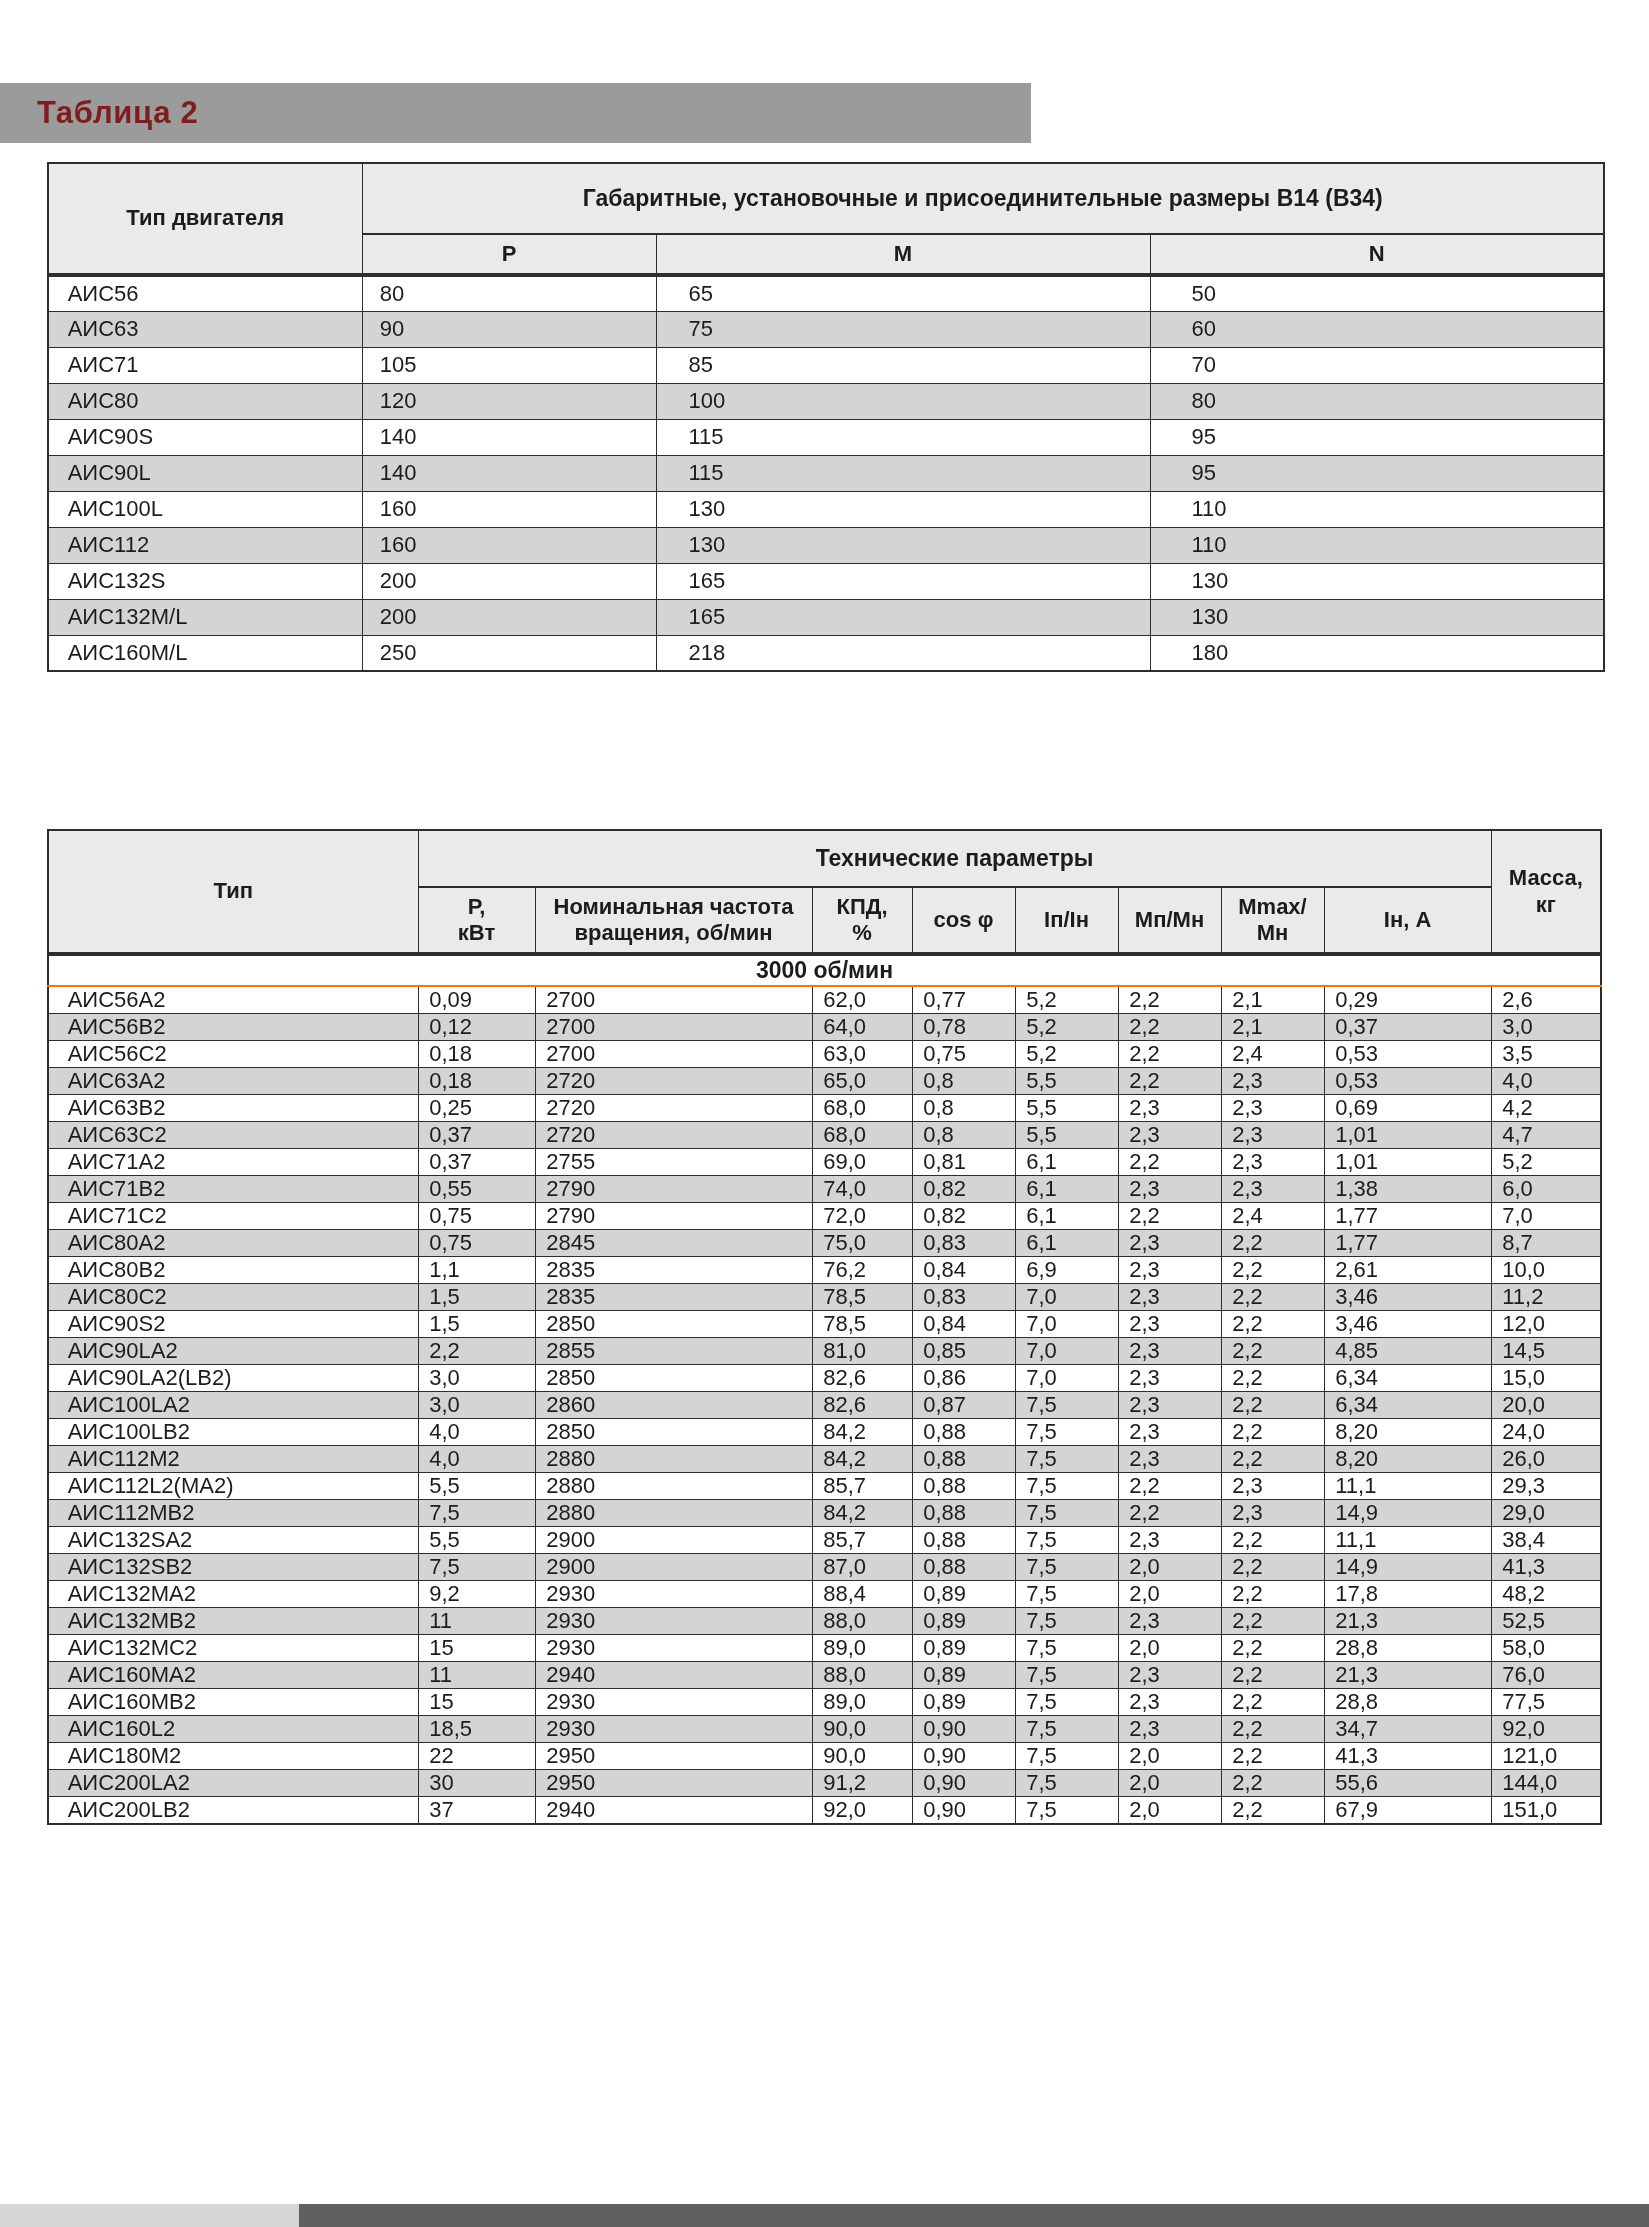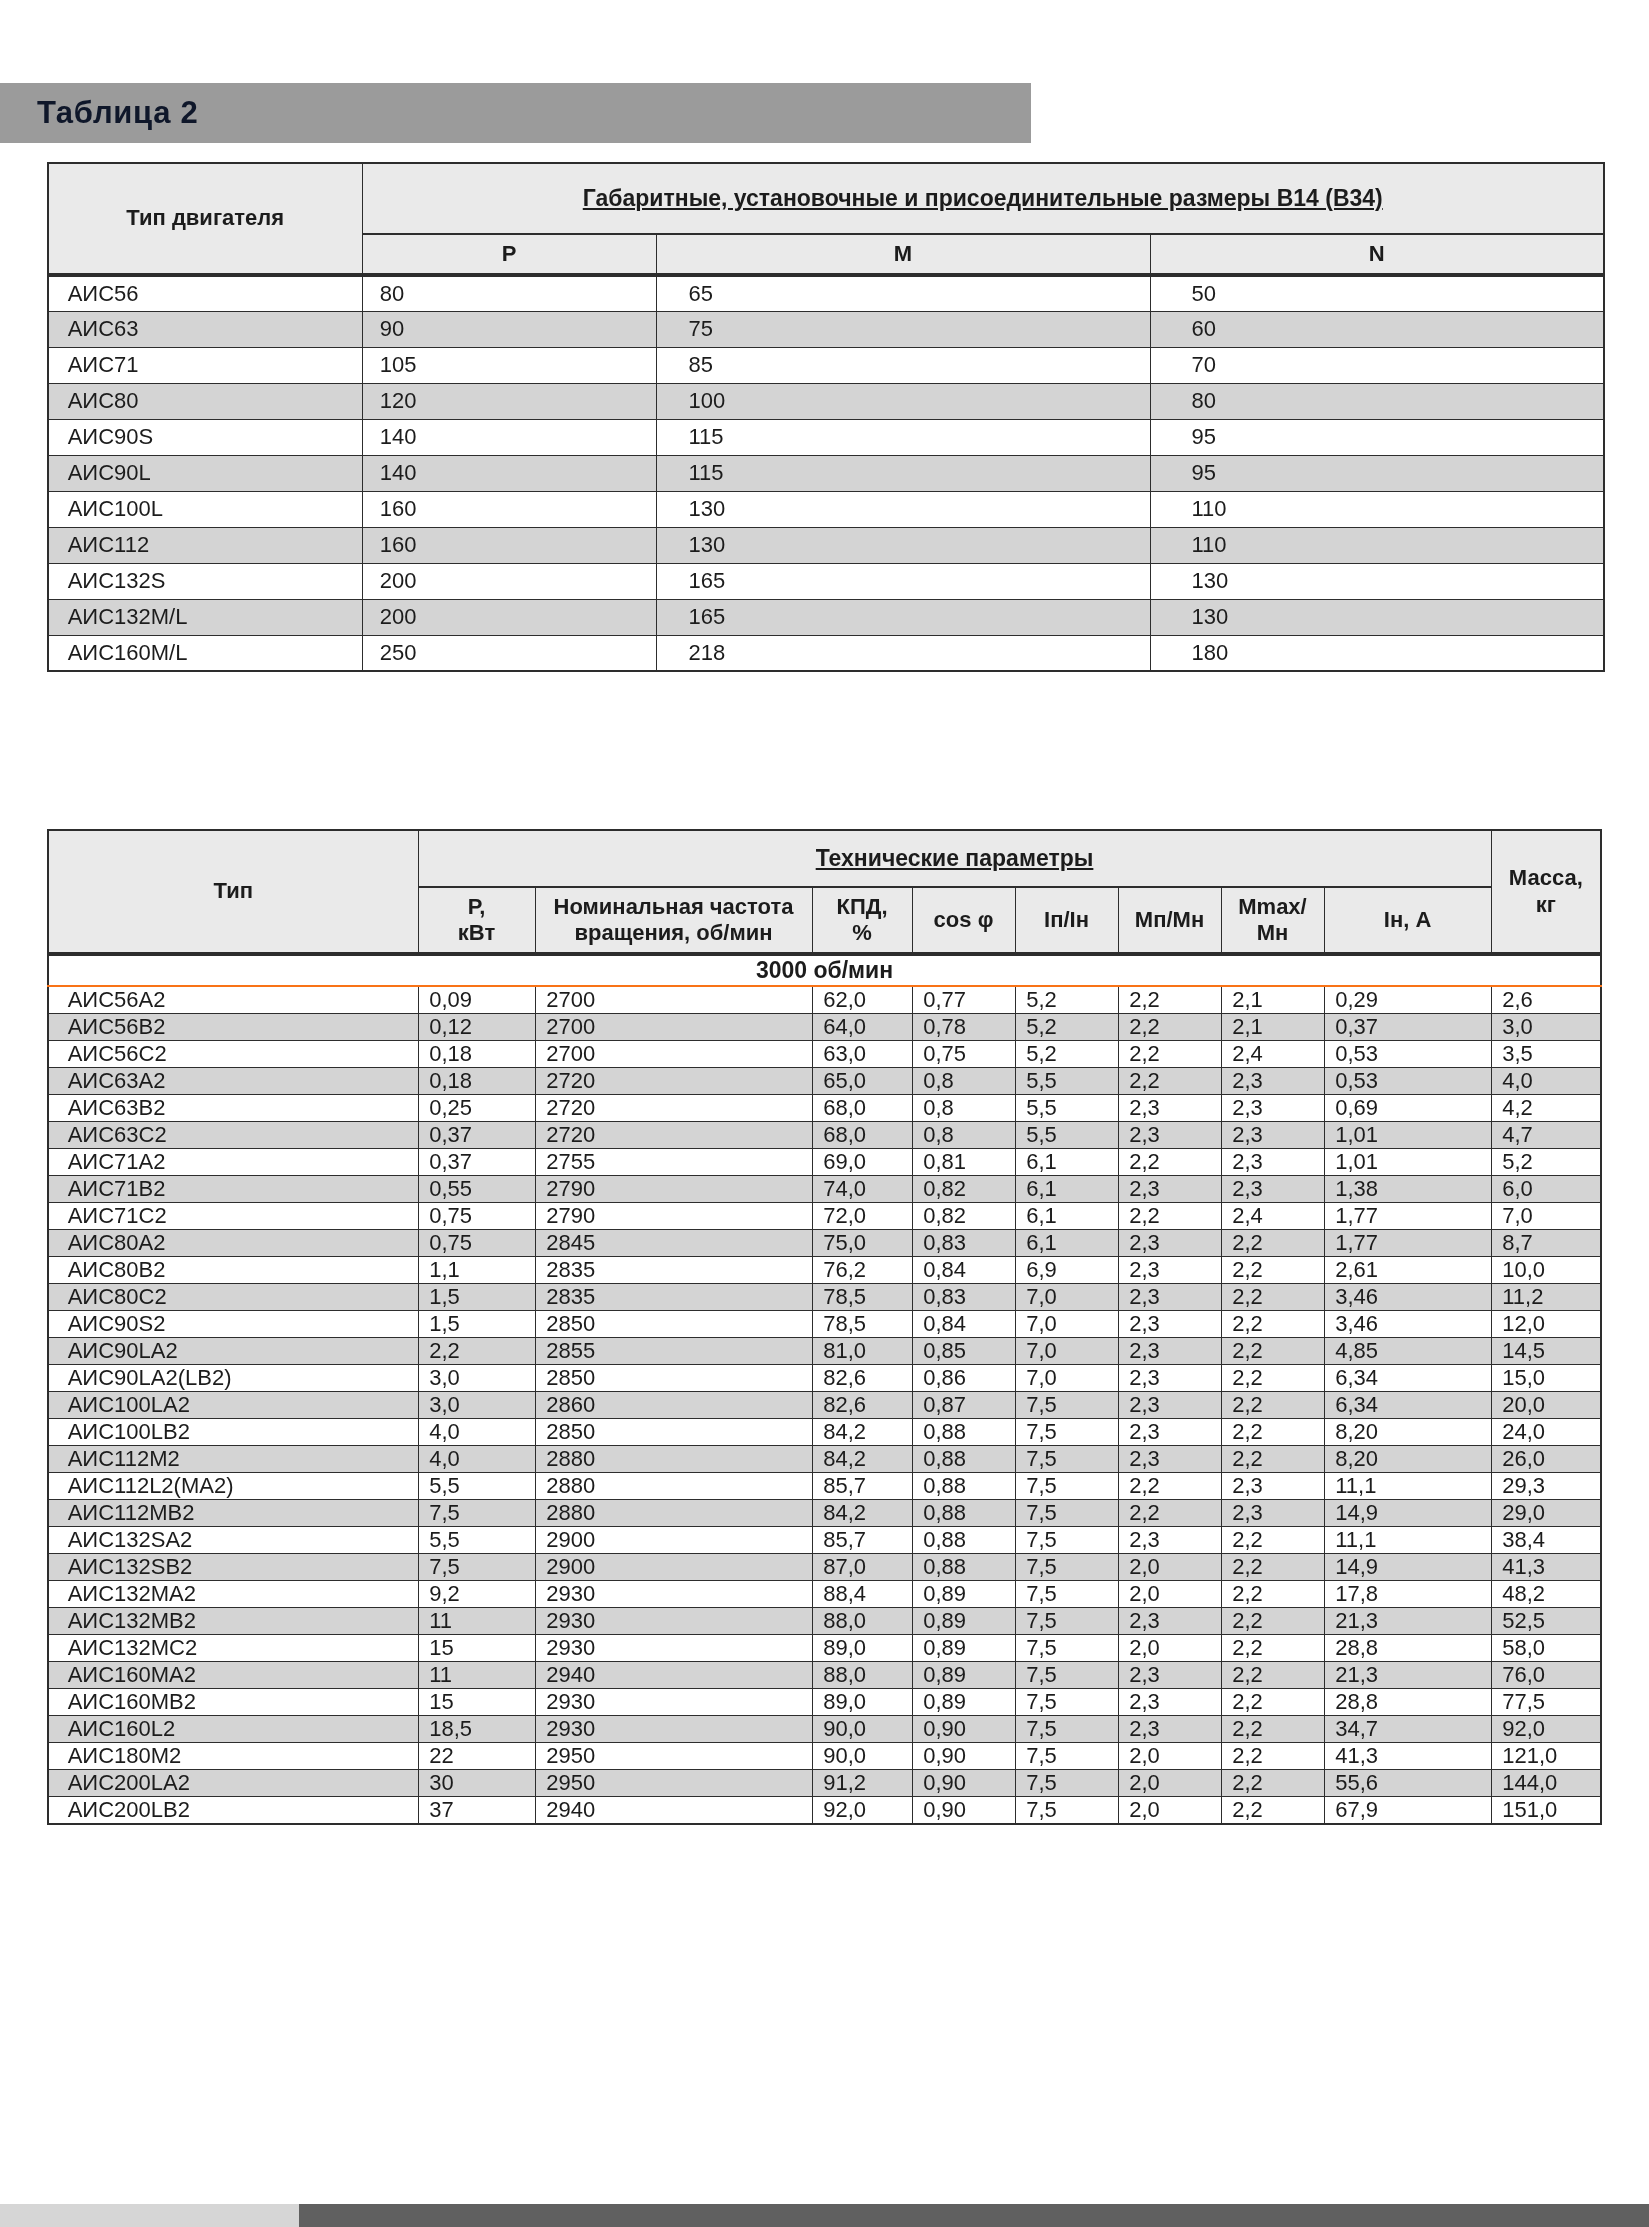--- a/index.html
+++ b/index.html
@@ -2,33 +2,33 @@
 <html style="font-size:10.7px"><head>
 <meta charset="utf-8">
 <style>
   html,body{margin:0;padding:0;background:#ffffff;}
   #page{
     position:relative;width:1649px;height:2227px;background:#ffffff;overflow:hidden;
     font-family:"Liberation Sans", sans-serif;color:#1c1c1c;
   }
   .title-bar{
     position:absolute;left:0;width:1031px;height:60px;background:#9b9b9b;
-    color:#0f172a;font-size:31px;font-weight:bold;line-height:60px;
+    color:#7f1d1d;font-size:31px;font-weight:bold;line-height:60px;
     padding-left:37px;box-sizing:border-box;letter-spacing:0.7px;
   }
   #t2-bar{top:83px;}
   #t3-bar{top:753px;}
   .twrap{position:absolute;left:47px;}
   #t2wrap{top:162px;width:1554px;}
   #t3wrap{top:829px;width:1554px;}
   table{border-collapse:collapse;table-layout:fixed;width:1554px;border:2px solid #2d2d2d;}
   th,td{border:1.3px solid #2d2d2d;overflow:hidden;vertical-align:middle;
         font-size:22px;color:#1c1c1c;padding:0;}
   thead th{background:#eaeaea;font-weight:bold;text-align:center;white-space:pre-line;line-height:1.2;}
-  .group-h{border-bottom:2.7px solid #2d2d2d;font-size:23px;text-decoration:underline;}
+  .group-h{border-bottom:2.7px solid #2d2d2d;font-size:23px;}
   .sub th{border-bottom:4px solid #2d2d2d;}
   .type-h{border-bottom:4px solid #2d2d2d;}
   .mass-h{border-bottom:4px solid #2d2d2d;}
   td.c-type{text-align:left;padding-left:18.7px;}
   td{text-align:left;padding-left:10.7px;}
   
   .t2 thead tr:first-child{height:71px;}
   .t2 .sub{height:41px;}
   .t2 tbody tr{height:36px;}
   .t2 tbody tr:nth-child(even){background:#d4d4d4;}

